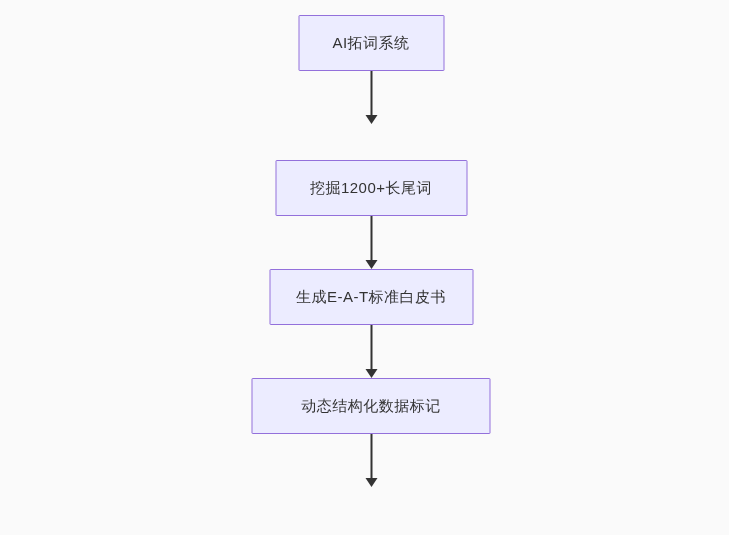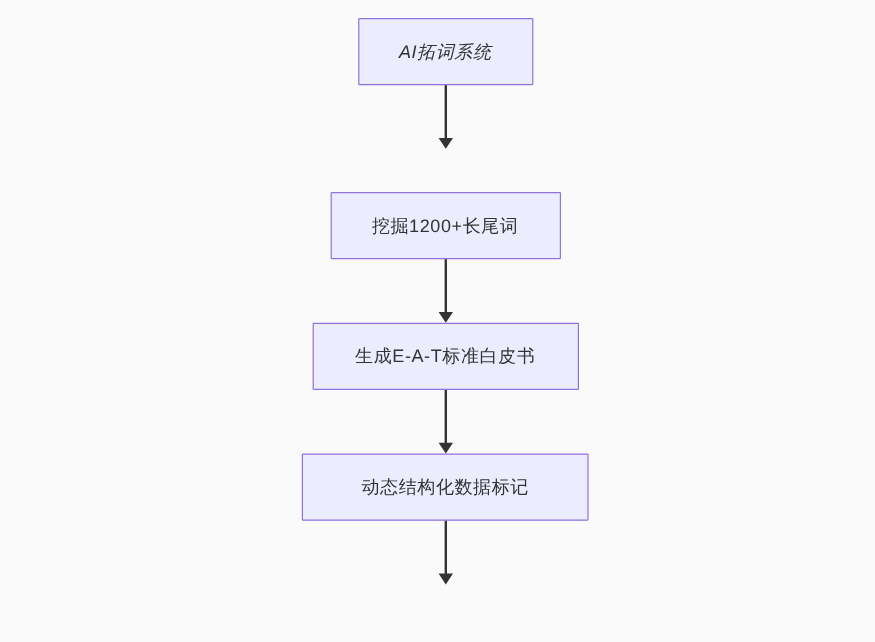--- a/index.html
+++ b/index.html
@@ -31,23 +31,23 @@
     border-radius: 1px;
     color: var(--text, #333333);
     display: flex;
     align-items: center;
     justify-content: center;
     font-size: 15px;
     letter-spacing: 0.5px;
     white-space: nowrap;
     text-align: center;
   }
-  .w1 { width: 146px; font-style: italic; }
+  .w1 { width: 146px; }
   .w2 { width: 192px; margin-top: 36px; }
-  .w3 { width: 222px; }
+  .w3 { width: 204px; }
   .w4 { width: 239px; }
   .w5 { width: 234px; }
   .connector {
     height: 53px;
     display: flex;
     flex-direction: column;
     align-items: center;
   }
   .connector .line {
     width: 2px;

